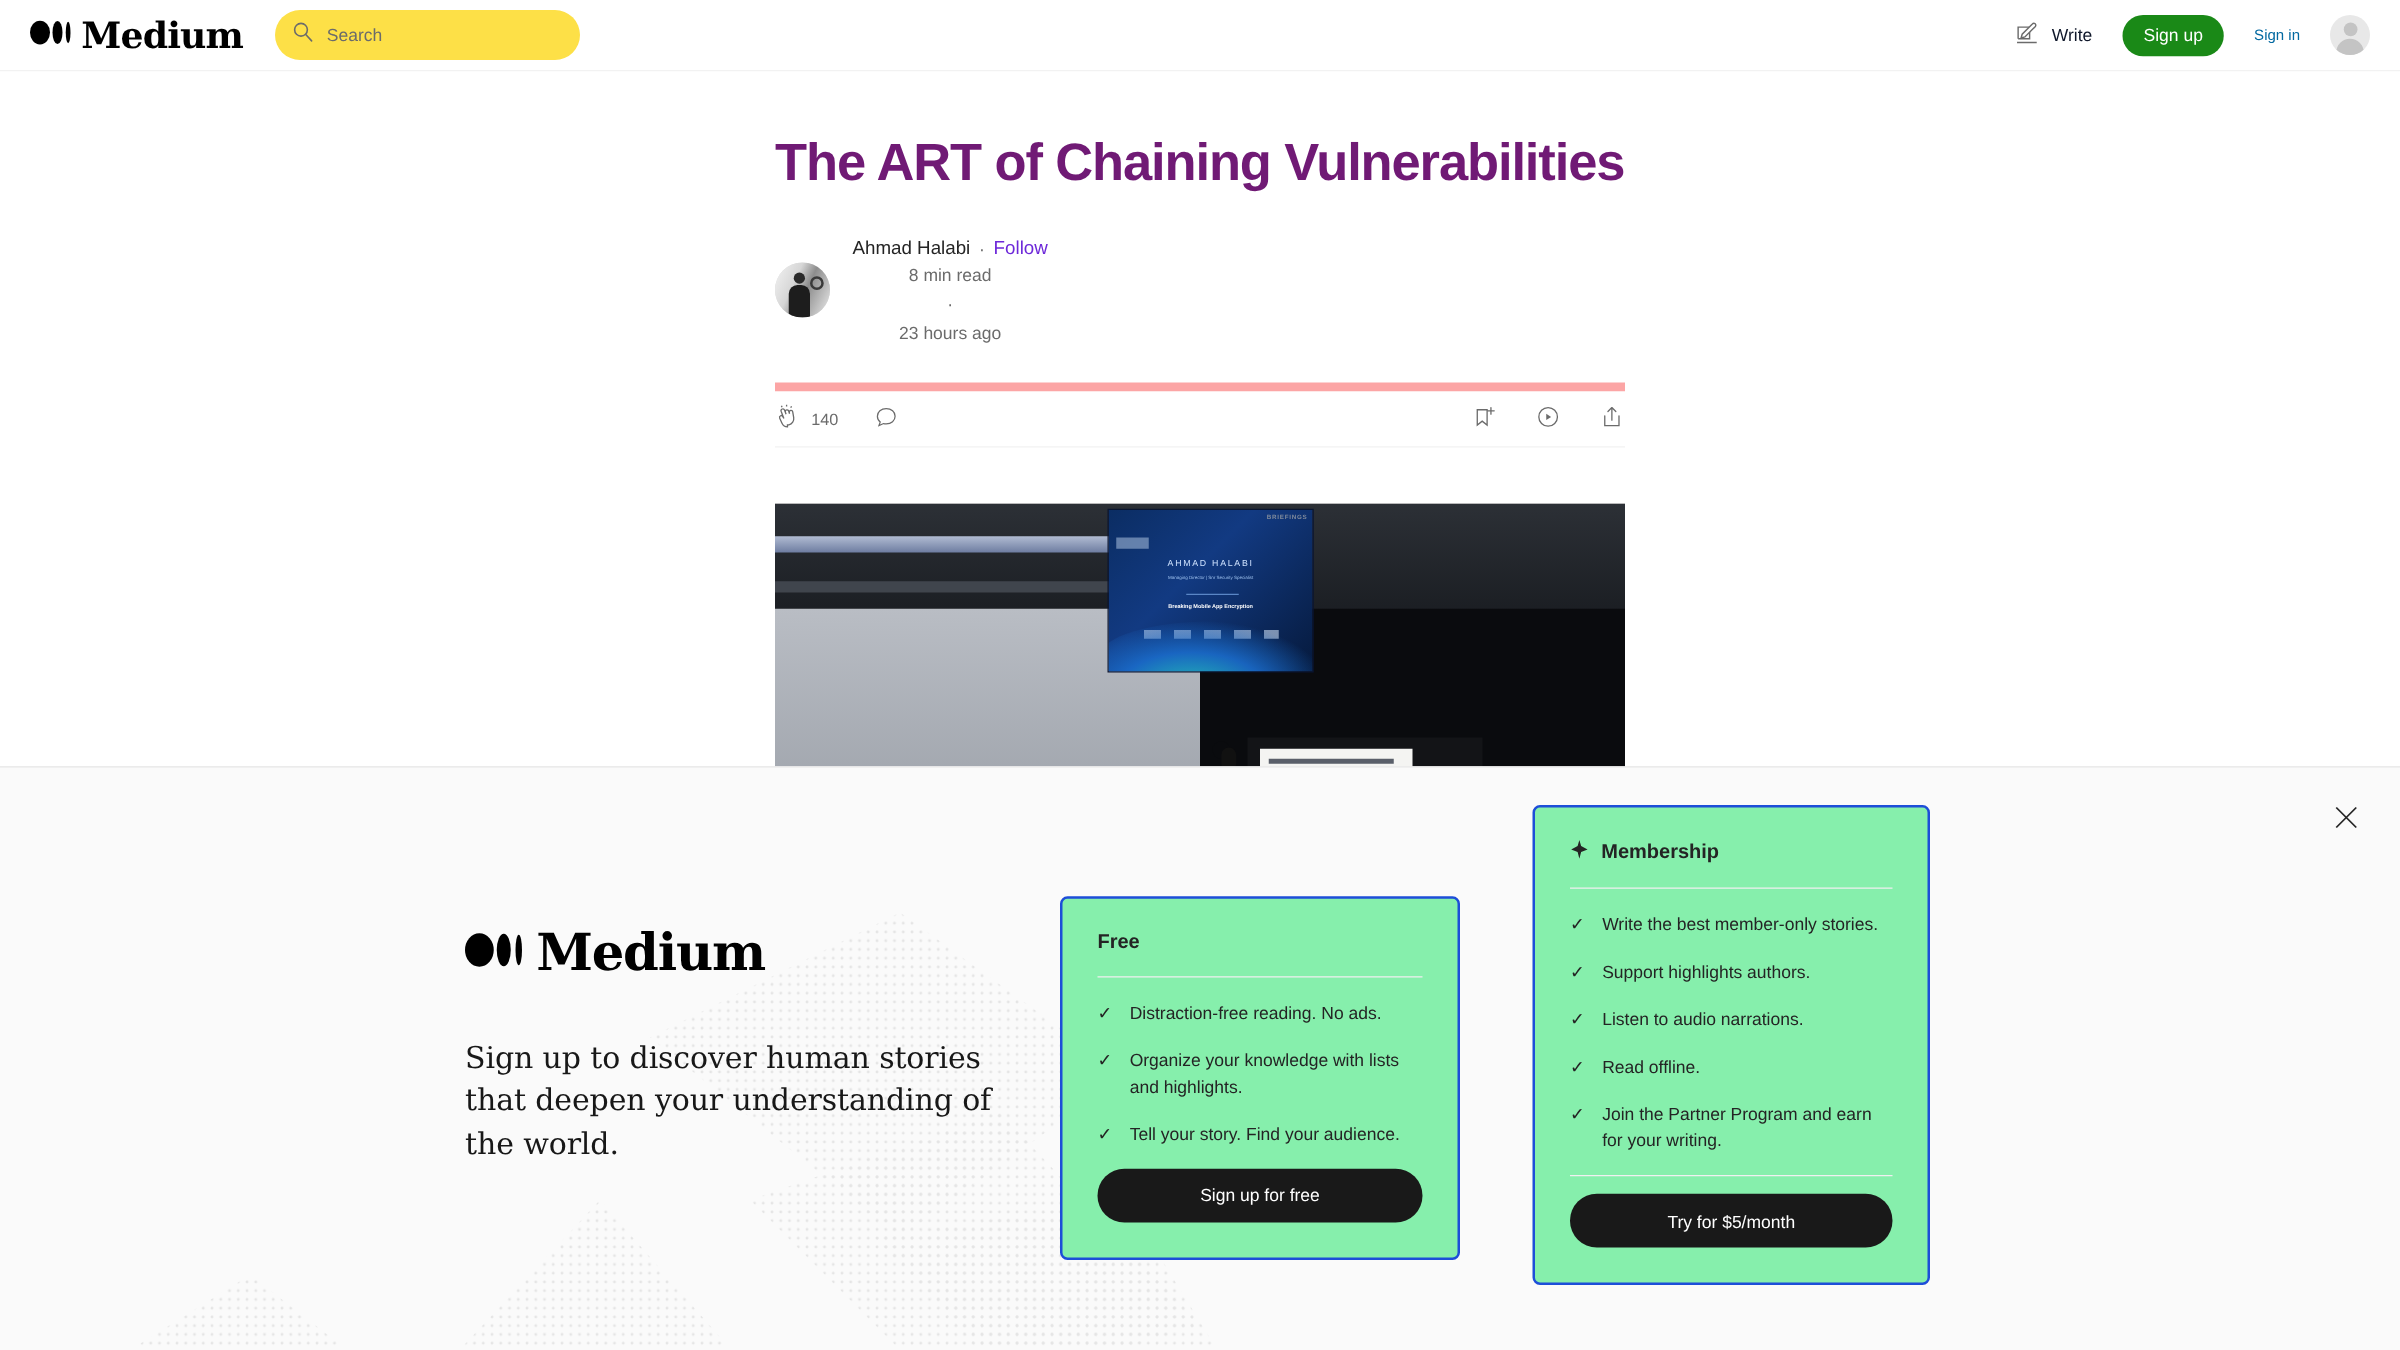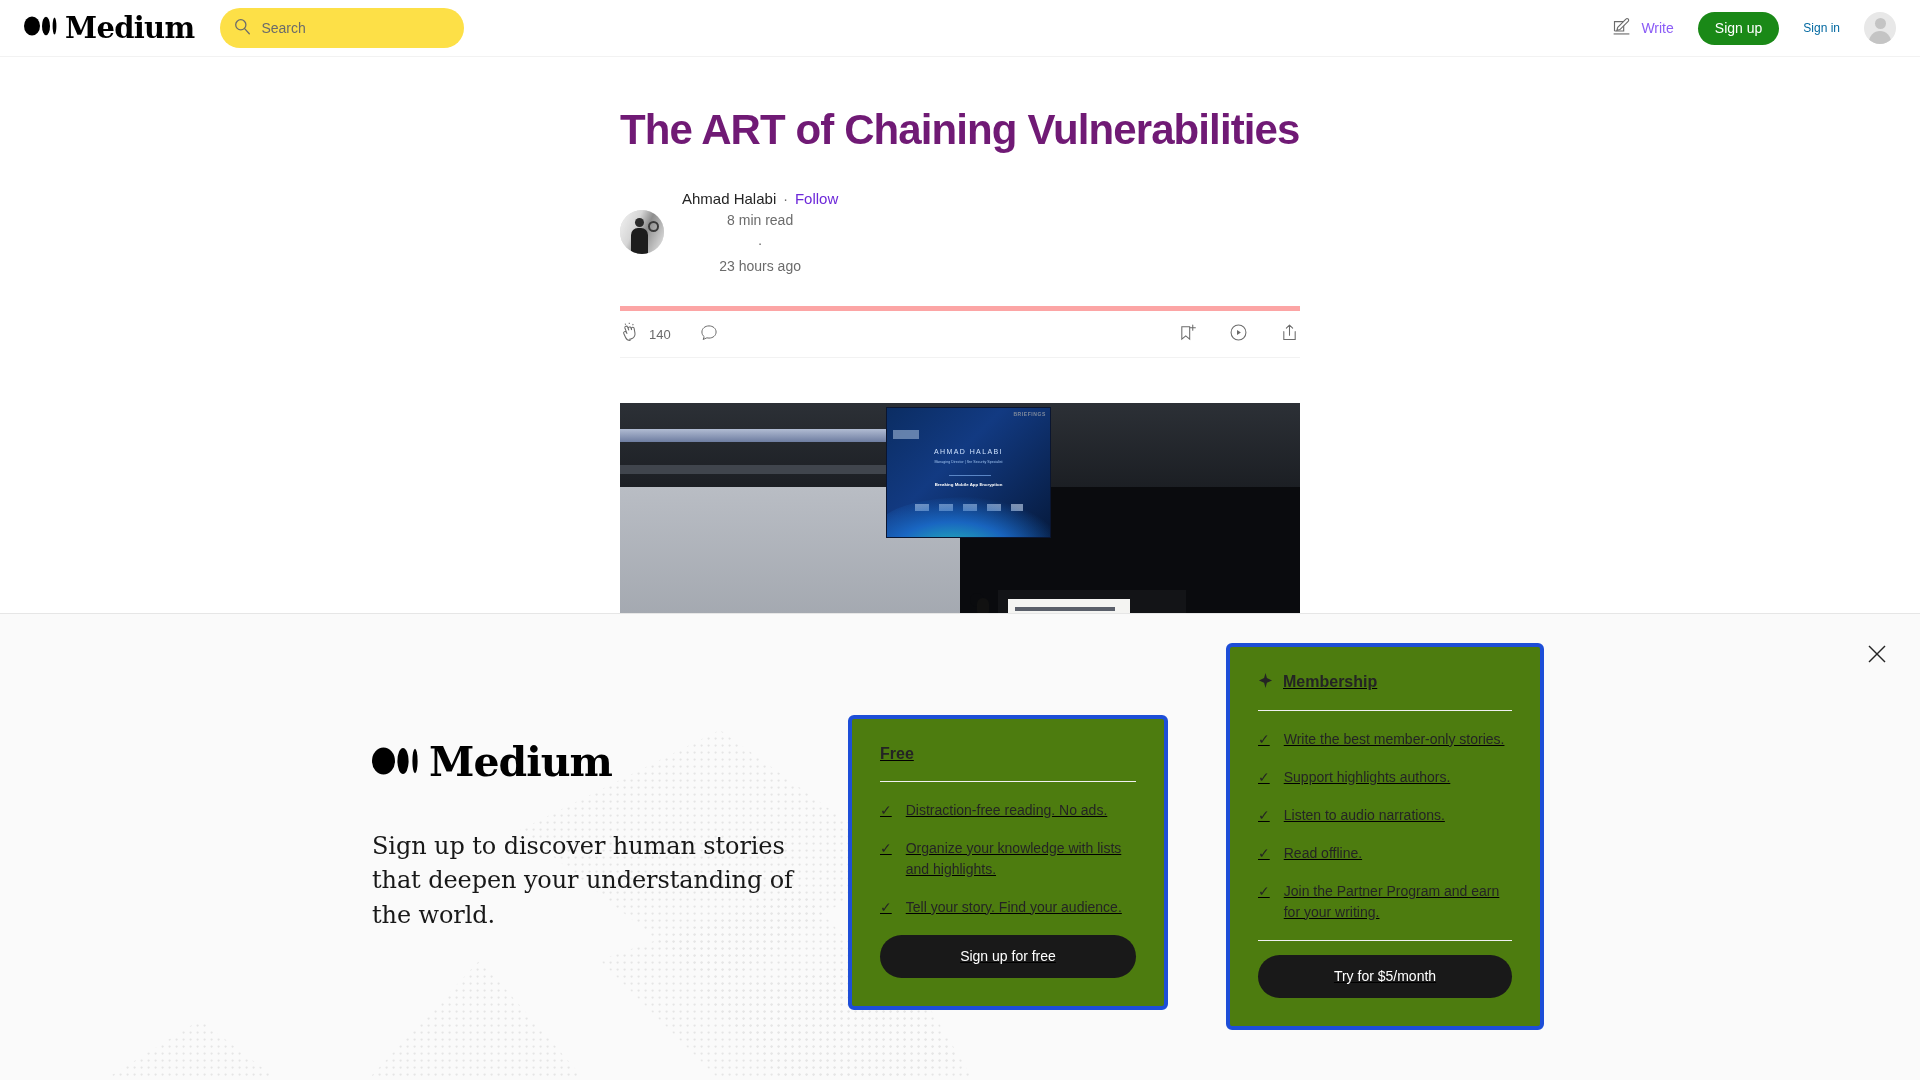--- a/index.html
+++ b/index.html
@@ -72,21 +72,21 @@
   }
   .write-btn {
     display: flex;
     align-items: center;
     gap: 9px;
     background: none;
     border: none;
     cursor: pointer;
     font-family: "Liberation Sans", sans-serif;
     font-size: 14px;
-    color: #8b5cf6;
+    color: #0f172a;
   }
   .signup-btn {
     background: #1a8917;
     color: #fff;
     border: none;
     border-radius: 99px;
     height: 33px;
     padding: 0 17px;
     font-family: "Liberation Sans", sans-serif;
     font-size: 14px;
@@ -193,21 +193,21 @@
     cursor: pointer;
   }
   .byline-row2 {
     display: flex; align-items: center; gap: 7px;
     font-size: 14px; color: #6b6b6b; flex-direction: column;
   }
 
   .toolbar {
     margin-top: 32px;
     height: 52px;
-    border-top: 5px solid #fca5a5;
+    border-top: 7px solid #fca5a5;
     border-bottom: 1px solid #f2f2f2;
     display: flex;
     align-items: center;
   }
   .tb-left { display: flex; align-items: center; gap: 28px; }
   .tb-right { margin-left: auto; display: flex; align-items: center; gap: 30px; }
   .tb-item {
     display: flex; align-items: center; gap: 8px;
     color: #6b6b6b;
     cursor: pointer;
@@ -443,25 +443,24 @@
   }
   .modal-tagline {
     font-family: "DejaVu Serif", serif;
     font-size: 24px;
     line-height: 1.42;
     color: #181818;
     letter-spacing: -0.1px;
   }
 
   .plan-card {
-    background: #4d7c0f;
-    border: 4px solid #1d4ed8;
+    background: #86efac;
+    border: 2px solid #1d4ed8;
     border-radius: 6px;
     padding: 26px 28px 28px 28px;
-    text-decoration: underline;
   }
   .plan-free {
     width: 320px;
     margin-left: 18px;
     align-self: center;
     margin-top: 30px;
   }
   .plan-member {
     width: 318px;
     margin-left: 58px;

